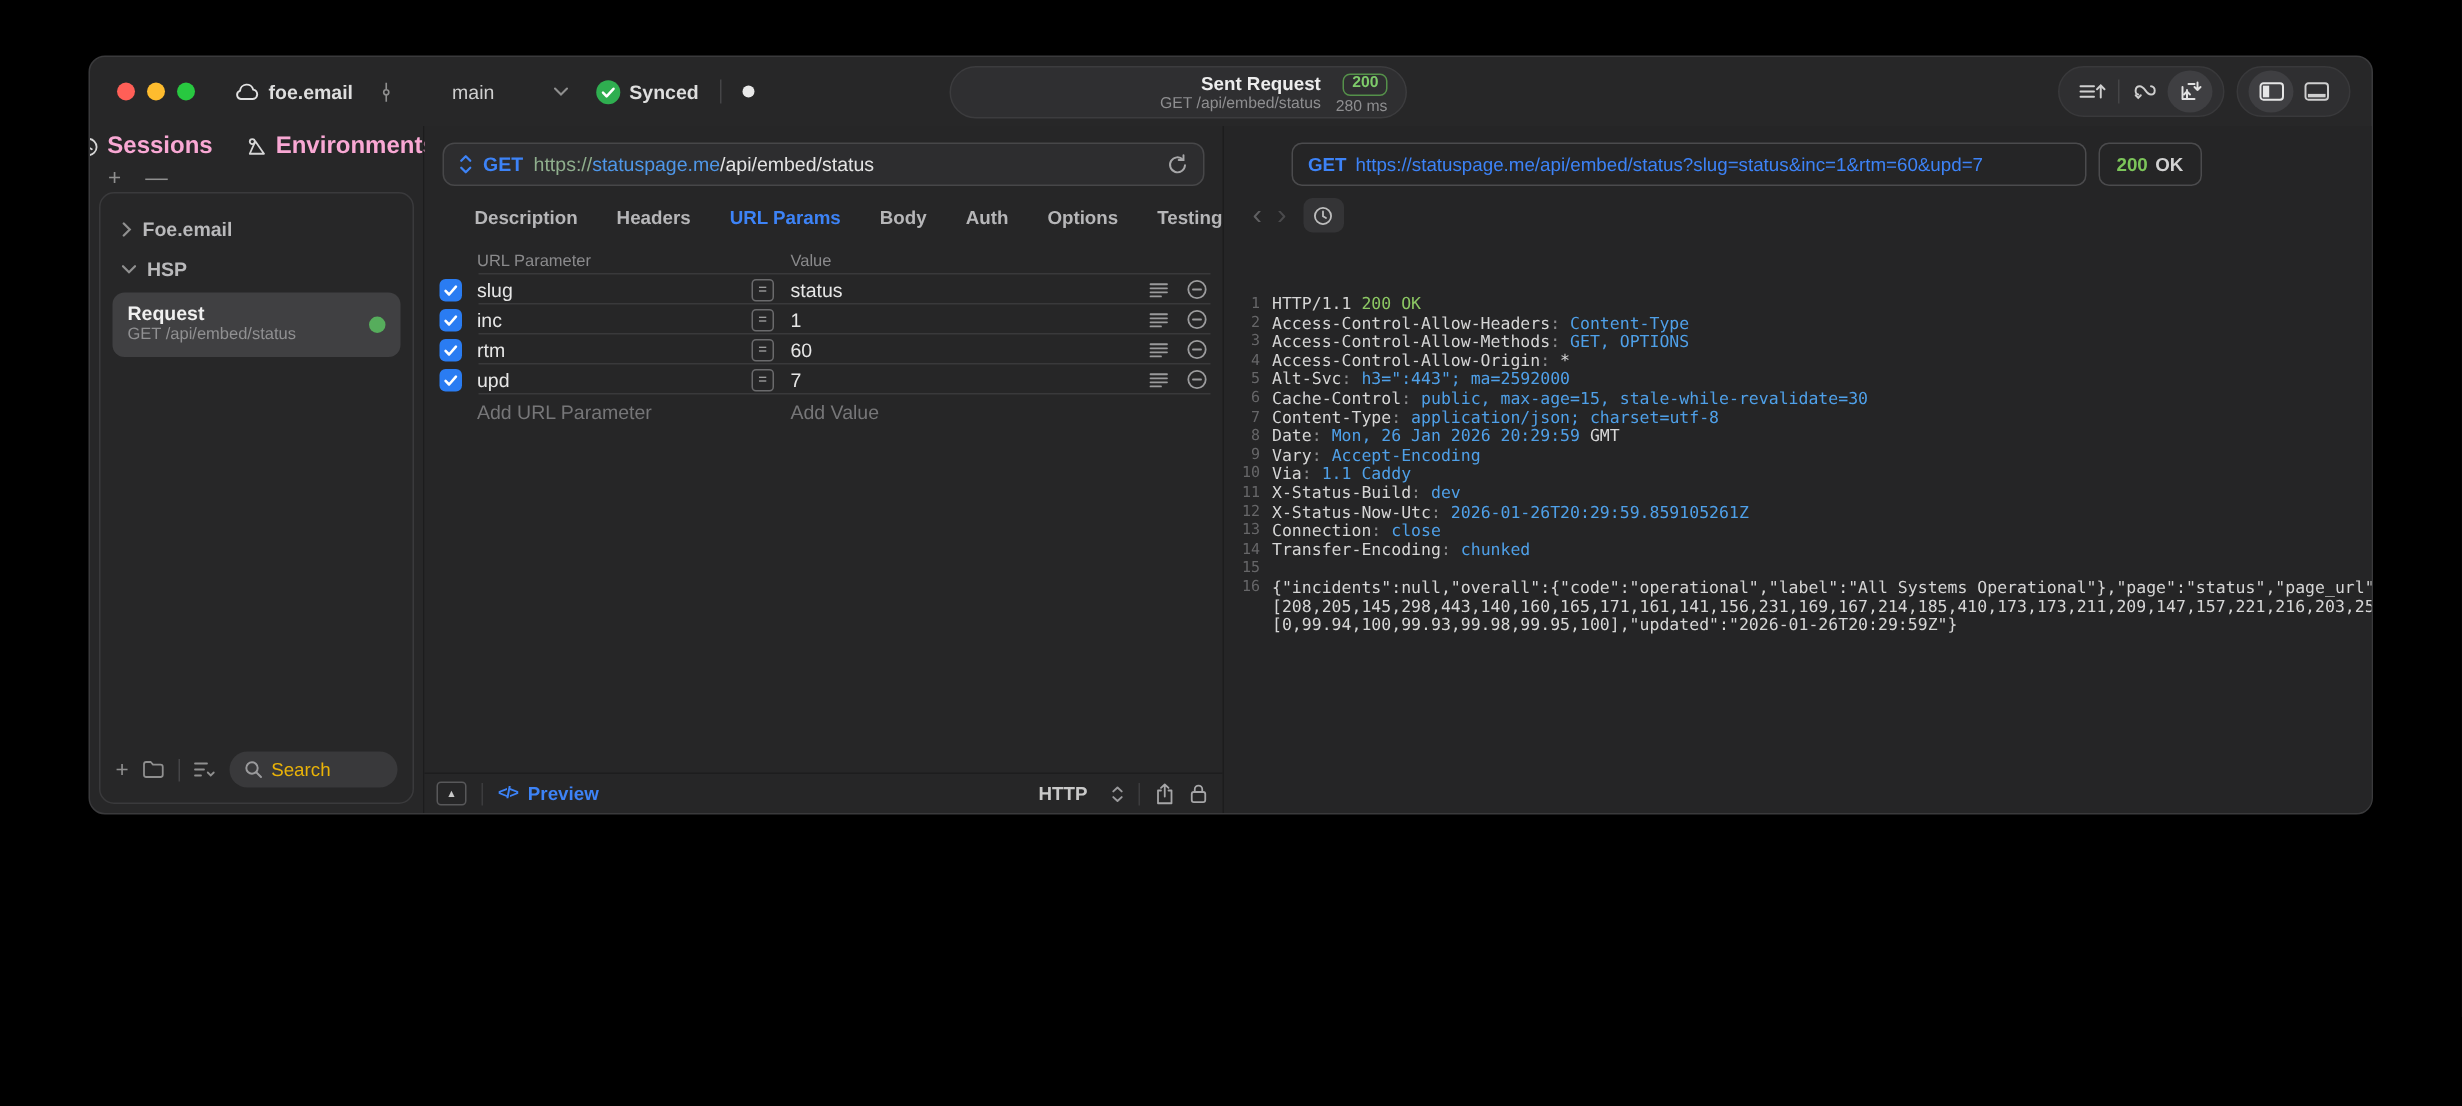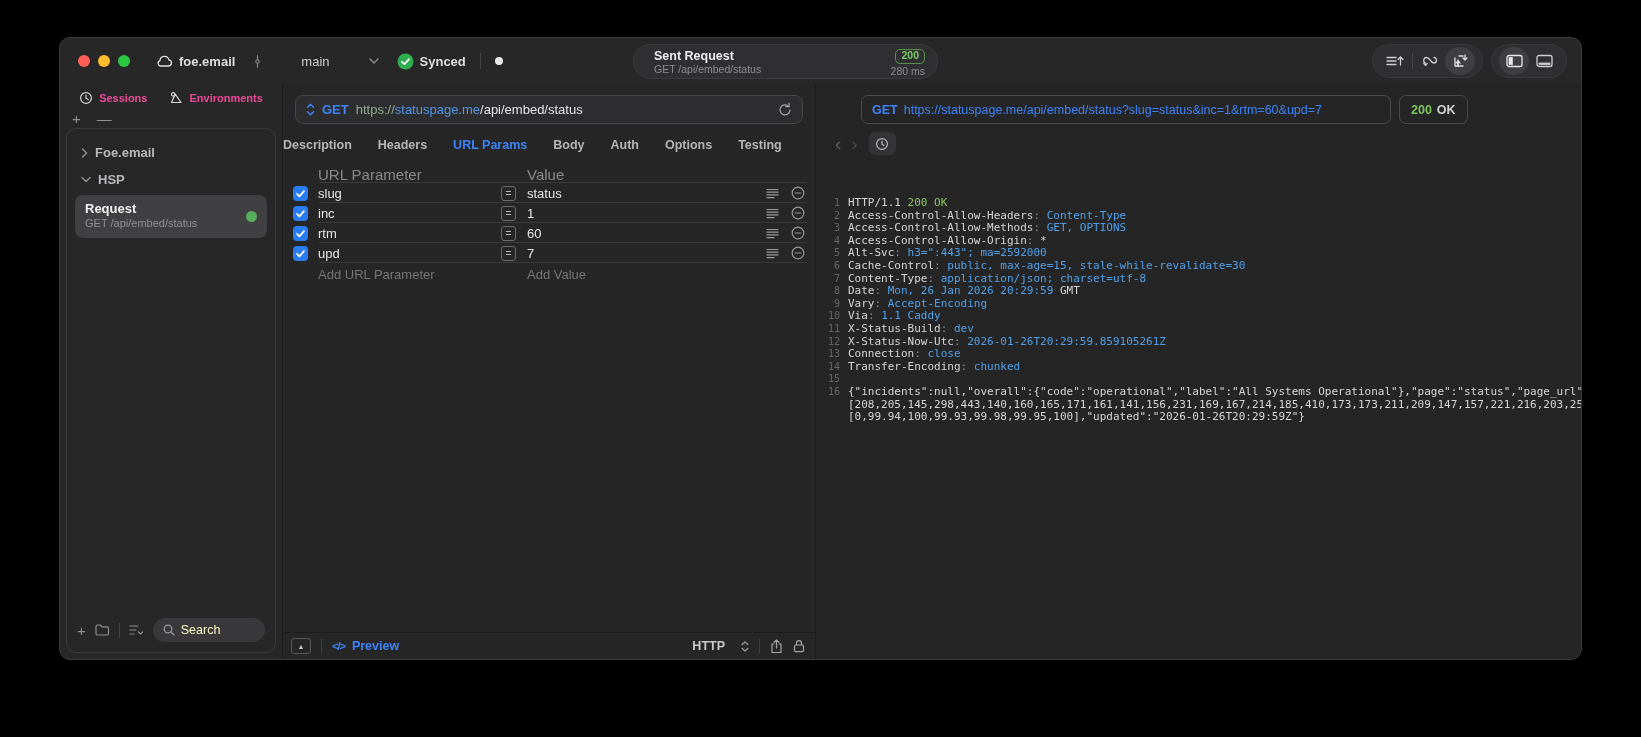--- a/index.html
+++ b/index.html
@@ -1,80 +1,80 @@
 <!DOCTYPE html>
 <html><head>
 <meta charset="utf-8">
 <style>
   * { margin:0; padding:0; box-sizing:border-box; }
   html,body { width:1641px; height:737px; background:#000; font-family:"Liberation Sans", sans-serif; overflow:hidden; }
   .stage { position:relative; width:1641px; height:737px; background:#000; }
   .window {
-    position:absolute; left:59px; top:37px; width:1523px; height:623px;
+    position:absolute; left:59px; top:37px; width:1523px; height:506px;
     background:#272728; border:1px solid #3a3a3c; border-radius:11px;
     box-shadow:0 25px 70px rgba(0,0,0,.65); display:flex; flex-direction:column; overflow:hidden;
   }
   
   .titlebar { height:46px; flex:0 0 46px; display:flex; align-items:center; padding:0 14px 0 18px; position:relative; }
   .traffic { display:flex; gap:8px; margin-right:26px; }
   .tl { width:12px; height:12px; border-radius:50%; }
   .tl.red{ background:#ff5f57; } .tl.yellow{ background:#febc2e; } .tl.green{ background:#28c840; }
   .tb-item { display:flex; align-items:center; gap:6px; color:#dedede; font-size:13px; font-weight:600; }
   .tb-item.dim { color:#cfcfcf; font-weight:400;gap:39px; }
   .tb-gap { margin-right:18px; }
   .tb-sep { width:1px; height:16px; background:#454547; margin:0 14px; }
   .tb-dot { width:8px; height:8px; border-radius:50%; background:#e8e8e8; }
   .center-pill {
     position:absolute; left:573px; top:6px; width:305px; height:35px;
     background:#2f2f31; border:1px solid #3c3c3e; border-radius:18px;
     display:flex; align-items:center; padding:0 12px 0 20px;
   }
-  .cp-main { flex:1; text-align:left; line-height:1.15; padding-top:1px; }
+  .cp-main { flex:1; text-align:right; line-height:1.15; padding-top:1px; }
   .cp-title { font-size:12.5px; font-weight:700; color:#ededed; }
   .cp-sub { font-size:10.5px; color:#8e8e90; }
   .cp-right { text-align:right; line-height:1.1; padding-left:10px; }
   .badge-200 { display:inline-block; font-size:10.5px; font-weight:700; color:#7ecb6a; border:1px solid #55914a; border-radius:5px; padding:0px 5px 1px; }
   .cp-ms { font-size:10.5px; color:#8e8e90; margin-top:2px; }
   .tb-right { margin-left:auto; display:flex; gap:8px; align-items:center; }
   .icon-pill { background:#2f2f31; border:1px solid #39393b; border-radius:17px; height:34px; display:flex; align-items:center; padding:0 7px; }
   .ip-btn { width:30px; height:28px; display:flex; align-items:center; justify-content:center; border-radius:50%; }
   .ip-btn.on { background:#3f3f42; }
   .ip-sep { width:1px; height:16px; background:#454547; margin:0 2px; }
   
   .main { flex:1; display:flex; min-height:0; }
   
   .sidebar { width:223px; flex:0 0 223px; display:flex; flex-direction:column; border-right:1px solid #1c1c1d; padding:0 6px 6px; }
   .sb-tabs { display:flex; justify-content:center; gap:22px; height:28px; align-items:center; }
-  .sb-tab { display:flex; gap:6px; align-items:center; color:#ec4899; font-size:11px; font-weight:600; }
+  .sb-tab { display:flex; gap:6px; align-items:center; color:#f9a8d4; font-size:16px; font-weight:600; }
   .sb-plusminus { display:flex; gap:16px; padding:0 6px 2px 6px; color:#8f8f8f; font-size:15px; height:16px; line-height:14px; }
   .sb-box { flex:1; border:1px solid #3a3a3c; border-radius:10px; display:flex; flex-direction:column; padding:10px 6px 10px; min-height:0; }
   .tree-row { display:flex; align-items:center; gap:7px; height:27px; padding:0 8px; color:#b9b9bb; font-size:13px; font-weight:600; }
   .tree-chev { color:#8f8f8f; display:flex; }
   .req-card { background:#404042; border-radius:8px; margin:2px 2px 0; padding:6px 10px 7px; display:flex; align-items:center; }
   .req-card-txt { flex:1; line-height:1.25; }
   .req-name { font-size:13px; font-weight:700; color:#f0f0f0; }
   .req-sub { font-size:11px; color:#909092; }
   .green-dot { width:11px; height:11px; border-radius:50%; background:#56ad5c; }
   .sb-spacer { flex:1; }
   .sb-bottom { display:flex; align-items:center; gap:9px; padding:0 4px; }
   .sb-ico { color:#8f8f8f; display:flex; align-items:center; }
   .sb-sep { width:1px; height:15px; background:#454547; }
-  .search-pill { flex:1; background:#39393b; border-radius:13px; height:24px; display:flex; align-items:center; gap:6px; padding:0 10px; color:#fef9c3; font-size:12.5px; }
+  .search-pill { flex:1; background:#39393b; border-radius:13px; height:24px; display:flex; align-items:center; gap:6px; padding:0 10px; color:#eab308; font-size:12.5px; }
   
   .reqpanel { width:533px; flex:0 0 533px; display:flex; flex-direction:column; border-right:1px solid #1c1c1d; background:#262627; min-height:0; }
   .urlbar { margin:11px 12px 0; height:29px; background:#2d2d2f; border:1px solid #474749; border-radius:8px; display:flex; align-items:center; gap:7px; padding:0 10px; }
   .method { color:#3d83f7; font-weight:700; font-size:13px; }
   .url-text { font-size:13px; flex:1; white-space:nowrap; overflow:hidden; }
   .u-scheme { color:#8fae8d; } .u-host { color:#4f97e8; } .u-path { color:#e3e3e3; }
-  .req-tabs { display:flex; justify-content:flex-start; gap:26px; height:41px; align-items:center; }
+  .req-tabs { display:flex; justify-content:flex-end; gap:26px; height:41px; align-items:center; }
   .tab { font-size:12.5px; color:#b6b6b8; font-weight:600; }
   .tab.active { color:#3d83f7; }
   .ptable { padding:0 8px 0 10px; }
   .prow, .phead, .paddrow { display:grid; grid-template-columns:18px 176px 19px 1fr 20px 18px; column-gap:7px; align-items:center; height:20px; position:relative; }
-  .phead { height:18px; color:#8a8a8c; font-size:15px; }
+  .phead { height:18px; color:#8a8a8c; font-size:11px; }
   .phead .hname { grid-column:2; } .phead .hval { grid-column:4; }
   .prow::after, .phead::after { content:""; position:absolute; left:26px; right:0; bottom:0; height:1px; background:#39393b; }
   .cb { width:15px; height:15px; border-radius:4px; background:#2a7cf2; display:flex; align-items:center; justify-content:center; }
   .pname, .pval { font-size:13px; color:#e6e6e6; white-space:nowrap; overflow:hidden; }
   .eqbox { width:15px; height:15px; border:1px solid #6a6a6c; border-radius:3px; color:#bdbdbd; font-size:10px; display:flex; align-items:center; justify-content:center; }
   .rowicon { display:flex; align-items:center; justify-content:center; color:#9a9a9c; }
   .paddrow { color:#767678; font-size:13px; height:22px; }
   .paddrow .an { grid-column:2; } .paddrow .av { grid-column:4; }
   .req-spacer { flex:1; }
   .req-footer { height:27px; flex:0 0 27px; border-top:1px solid #1d1d1e; display:flex; align-items:center; padding:0 10px 0 8px; gap:10px; }

